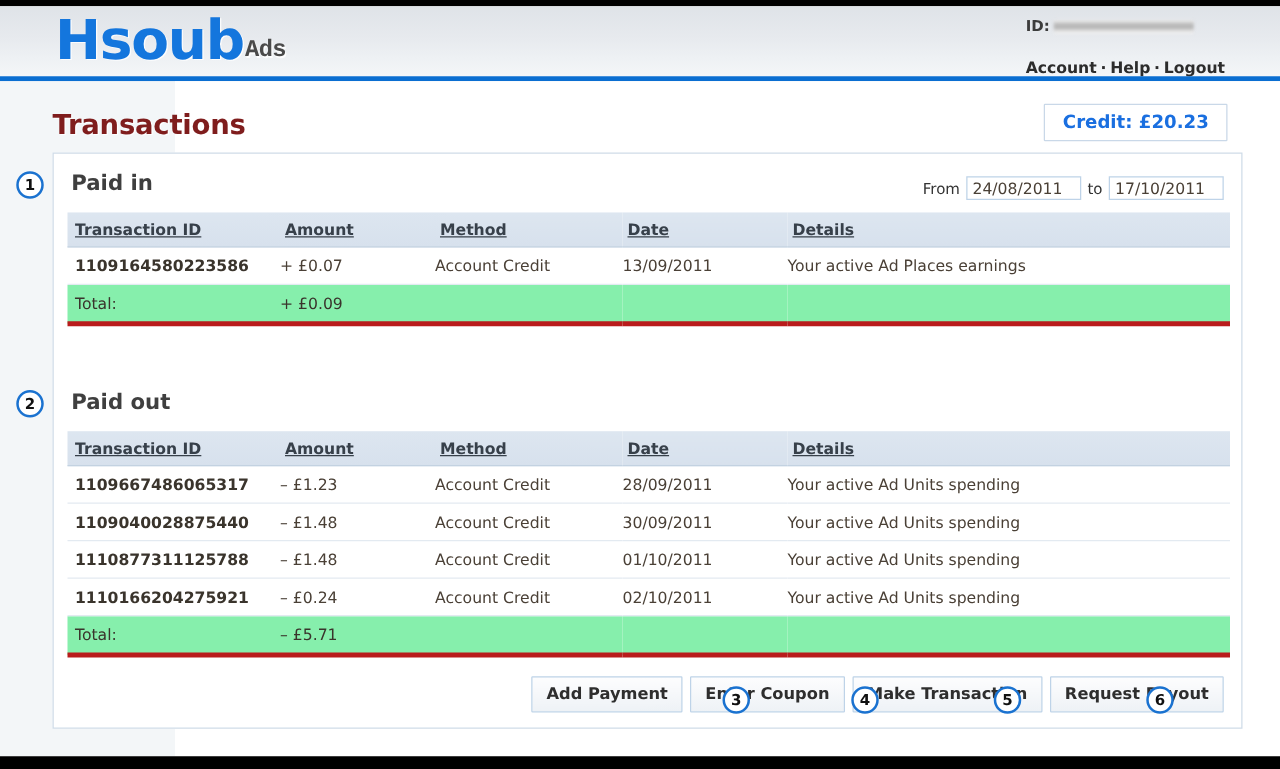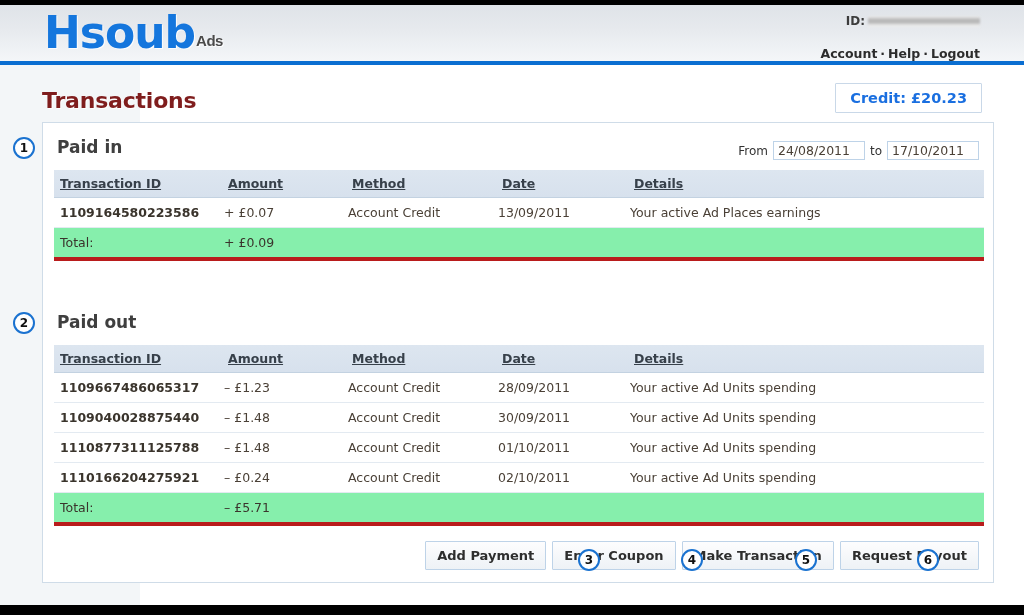--- a/index.html
+++ b/index.html
@@ -28,27 +28,27 @@
     background:#0a6ed1;
   }
 
   .logo { position:absolute; left:44px; top:6px; line-height:1; white-space:nowrap; }
   .logo-main {
     font-family:"DejaVu Sans","Liberation Sans",sans-serif;
     font-size:44px; font-weight:bold; color:#1476dd; letter-spacing:-1px;
     text-shadow: 1px 1px 0 rgba(255,255,255,0.85);
   }
   .logo-sub {
-    font-family:Liberation Sans, sans-serif;
-    font-size:15px; font-weight:bold; color:#4a4a4a; letter-spacing:-0.5px;
+    font-family:Liberation Mono, monospace;
+    font-size:19px; font-weight:bold; color:#4a4a4a; letter-spacing:-0.5px;
     position:relative; top:-2px; left:1px;
     text-shadow: 1px 1px 0 rgba(255,255,255,0.85);
   }
 
-  .acct-block { position:absolute; right:44px; top:9px; text-align:right; }
+  .acct-block { position:absolute; right:44px; top:9px; }
   .id-line { font-size:12px; font-weight:bold; color:#3c3c3c; white-space:nowrap; line-height:14px; }
   .id-redacted {
     display:inline-block; vertical-align:-2px;
     width:112px; height:11px; margin-left:3px;
     background: linear-gradient(to bottom, #f2f2f2 0%, #bdbdbd 30%, #b4b4b4 55%, #e2e2e2 80%, #f4f4f4 100%);
     filter: blur(1.1px);
     border-radius:1px;
   }
   .nav-links { margin-top:18px; font-size:12.5px; font-weight:bold; color:#2c2c2c; white-space:nowrap; }
   .nav-links a { color:#2c2c2c; text-decoration:none; }

